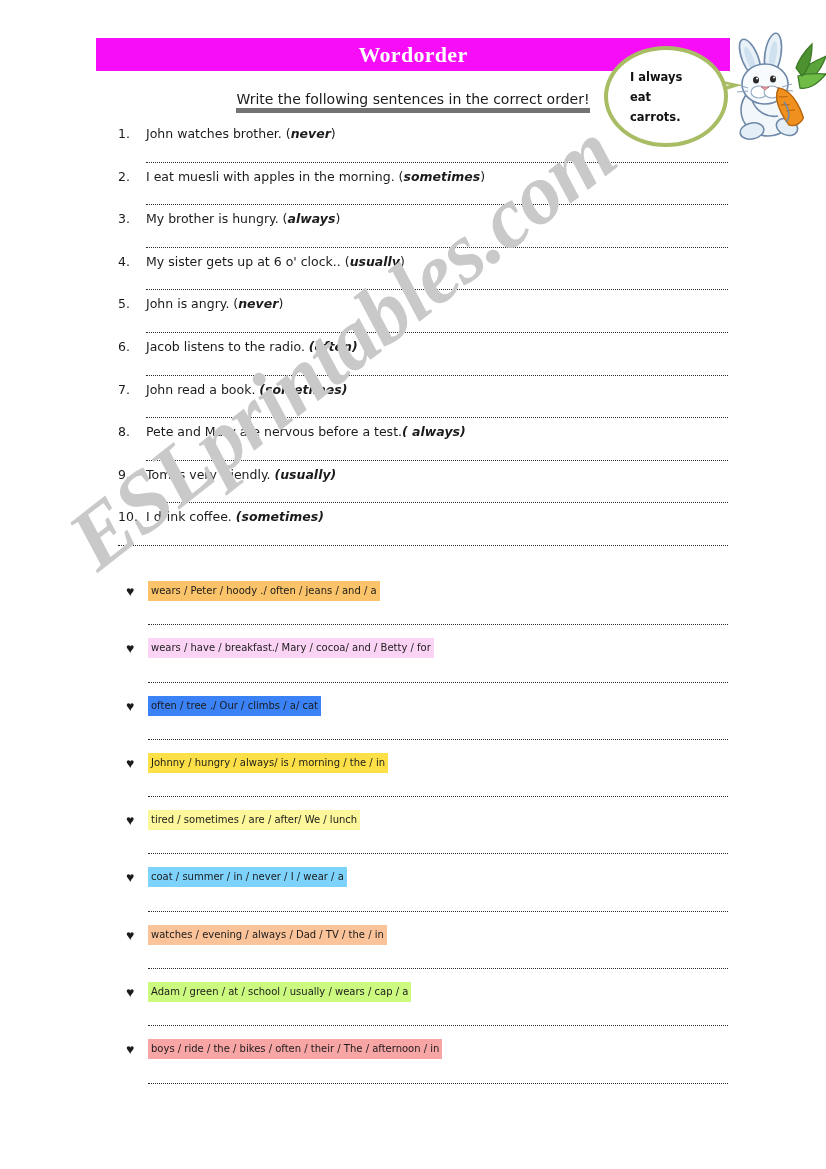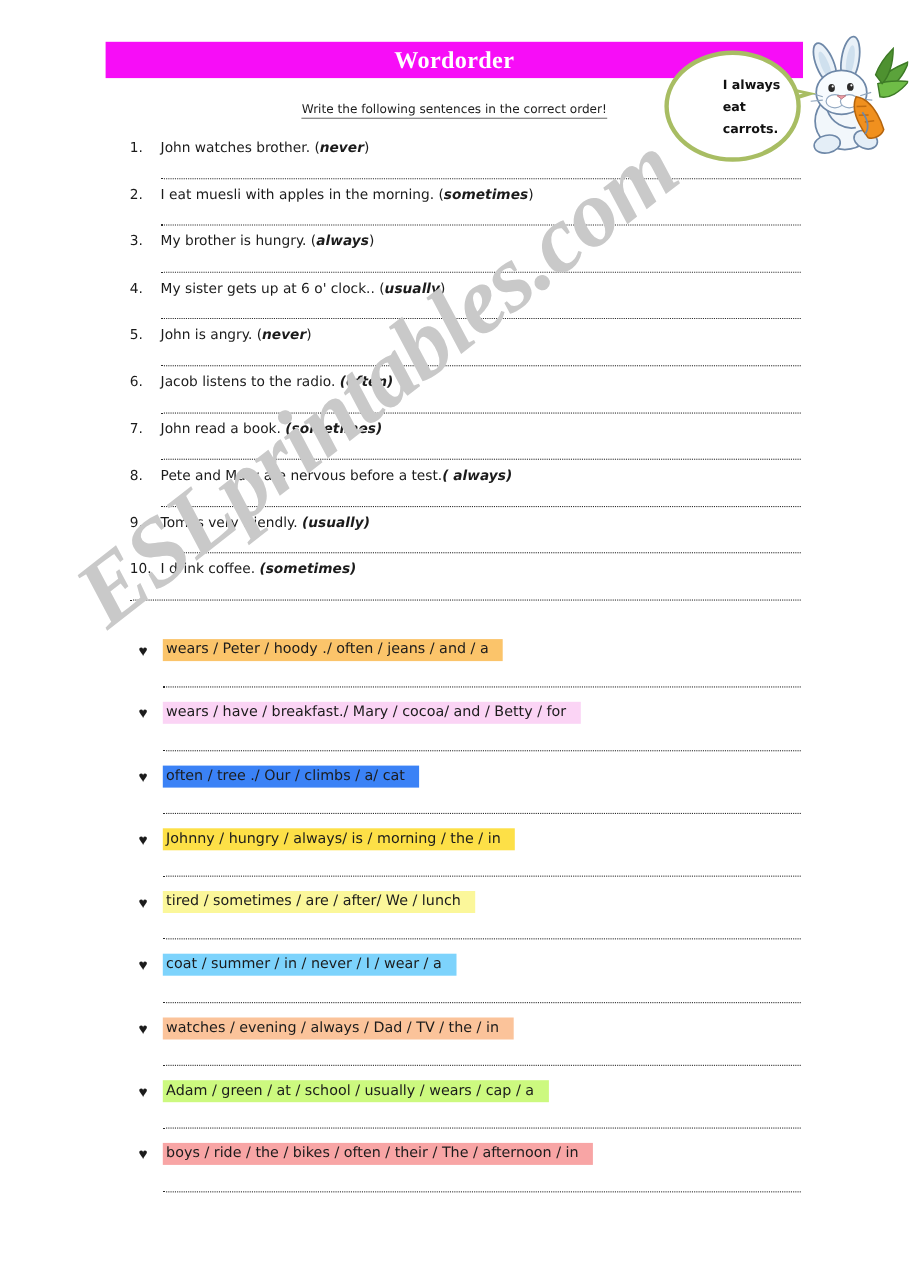--- a/index.html
+++ b/index.html
@@ -68,23 +68,23 @@
   #instruction {
     position: absolute;
     left: 96px;
     top: 90px;
     width: 634px;
     text-align: center;
     z-index: 3;
   }
   #instruction span {
     font-family: "DejaVu Sans", sans-serif;
-    font-size: 11px;
+    font-size: 14px;
     color: #1b1b1b;
-    border-bottom: 1px solid #737373;
+    border-bottom: 5px solid #737373;
     padding-bottom: 1px;
   }
 
   
   #speech-bubble {
     position: absolute;
     left: 604px;
     top: 46px;
     width: 140px;
     height: 105px;
@@ -125,21 +125,20 @@
     position: absolute;
     left: 26px;
     top: 21px;
     width: 86px;
     font-family: "DejaVu Sans", sans-serif;
     font-size: 11.5px;
     font-weight: bold;
     color: #111111;
     line-height: 20px;
     z-index: 2;
-    margin-left: 27px;
   }
 
   
   #rabbit {
     position: absolute;
     left: 728px;
     top: 30px;
     width: 98px;
     height: 116px;
     z-index: 3;
@@ -209,24 +208,24 @@
   }
   .heart-icon {
     width: 22px;
     flex: 0 0 22px;
     font-size: 14px;
     color: #1b1b1b;
     line-height: 22px;
   }
   .scr-text {
     font-family: "DejaVu Sans", sans-serif;
-    font-size: 13px;
+    font-size: 10px;
     color: #1b1b1b;
     white-space: nowrap;
-    padding: 2px 13px 3px 3px;
+    padding: 2px 3px 3px 3px;
     line-height: 15px;
   }
   .scr-row .dotline {
     left: 22px;
     bottom: 12px;
   }
 </style>
 </head>
 <body>
 

